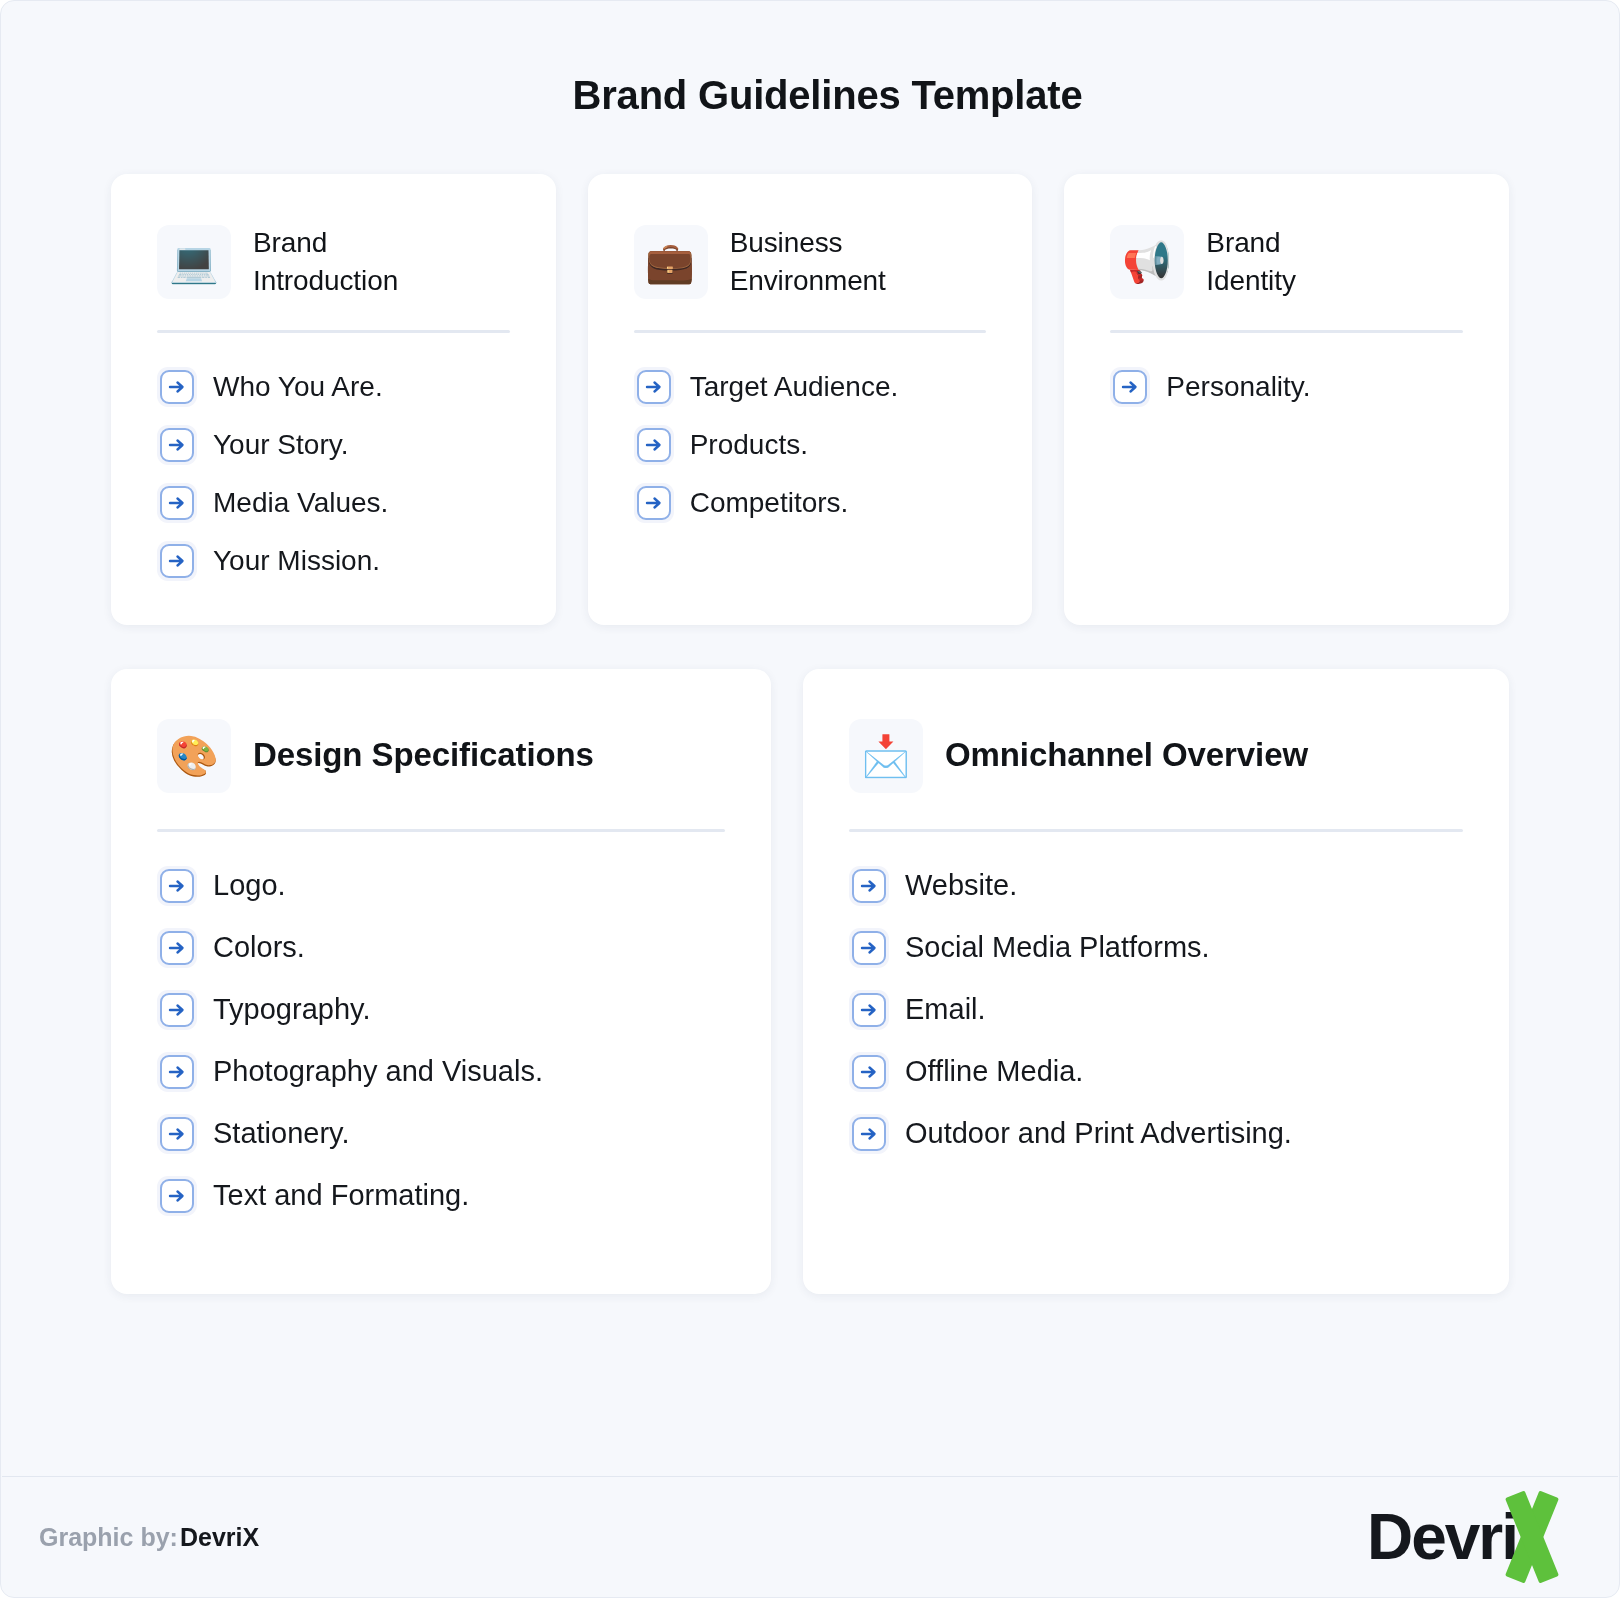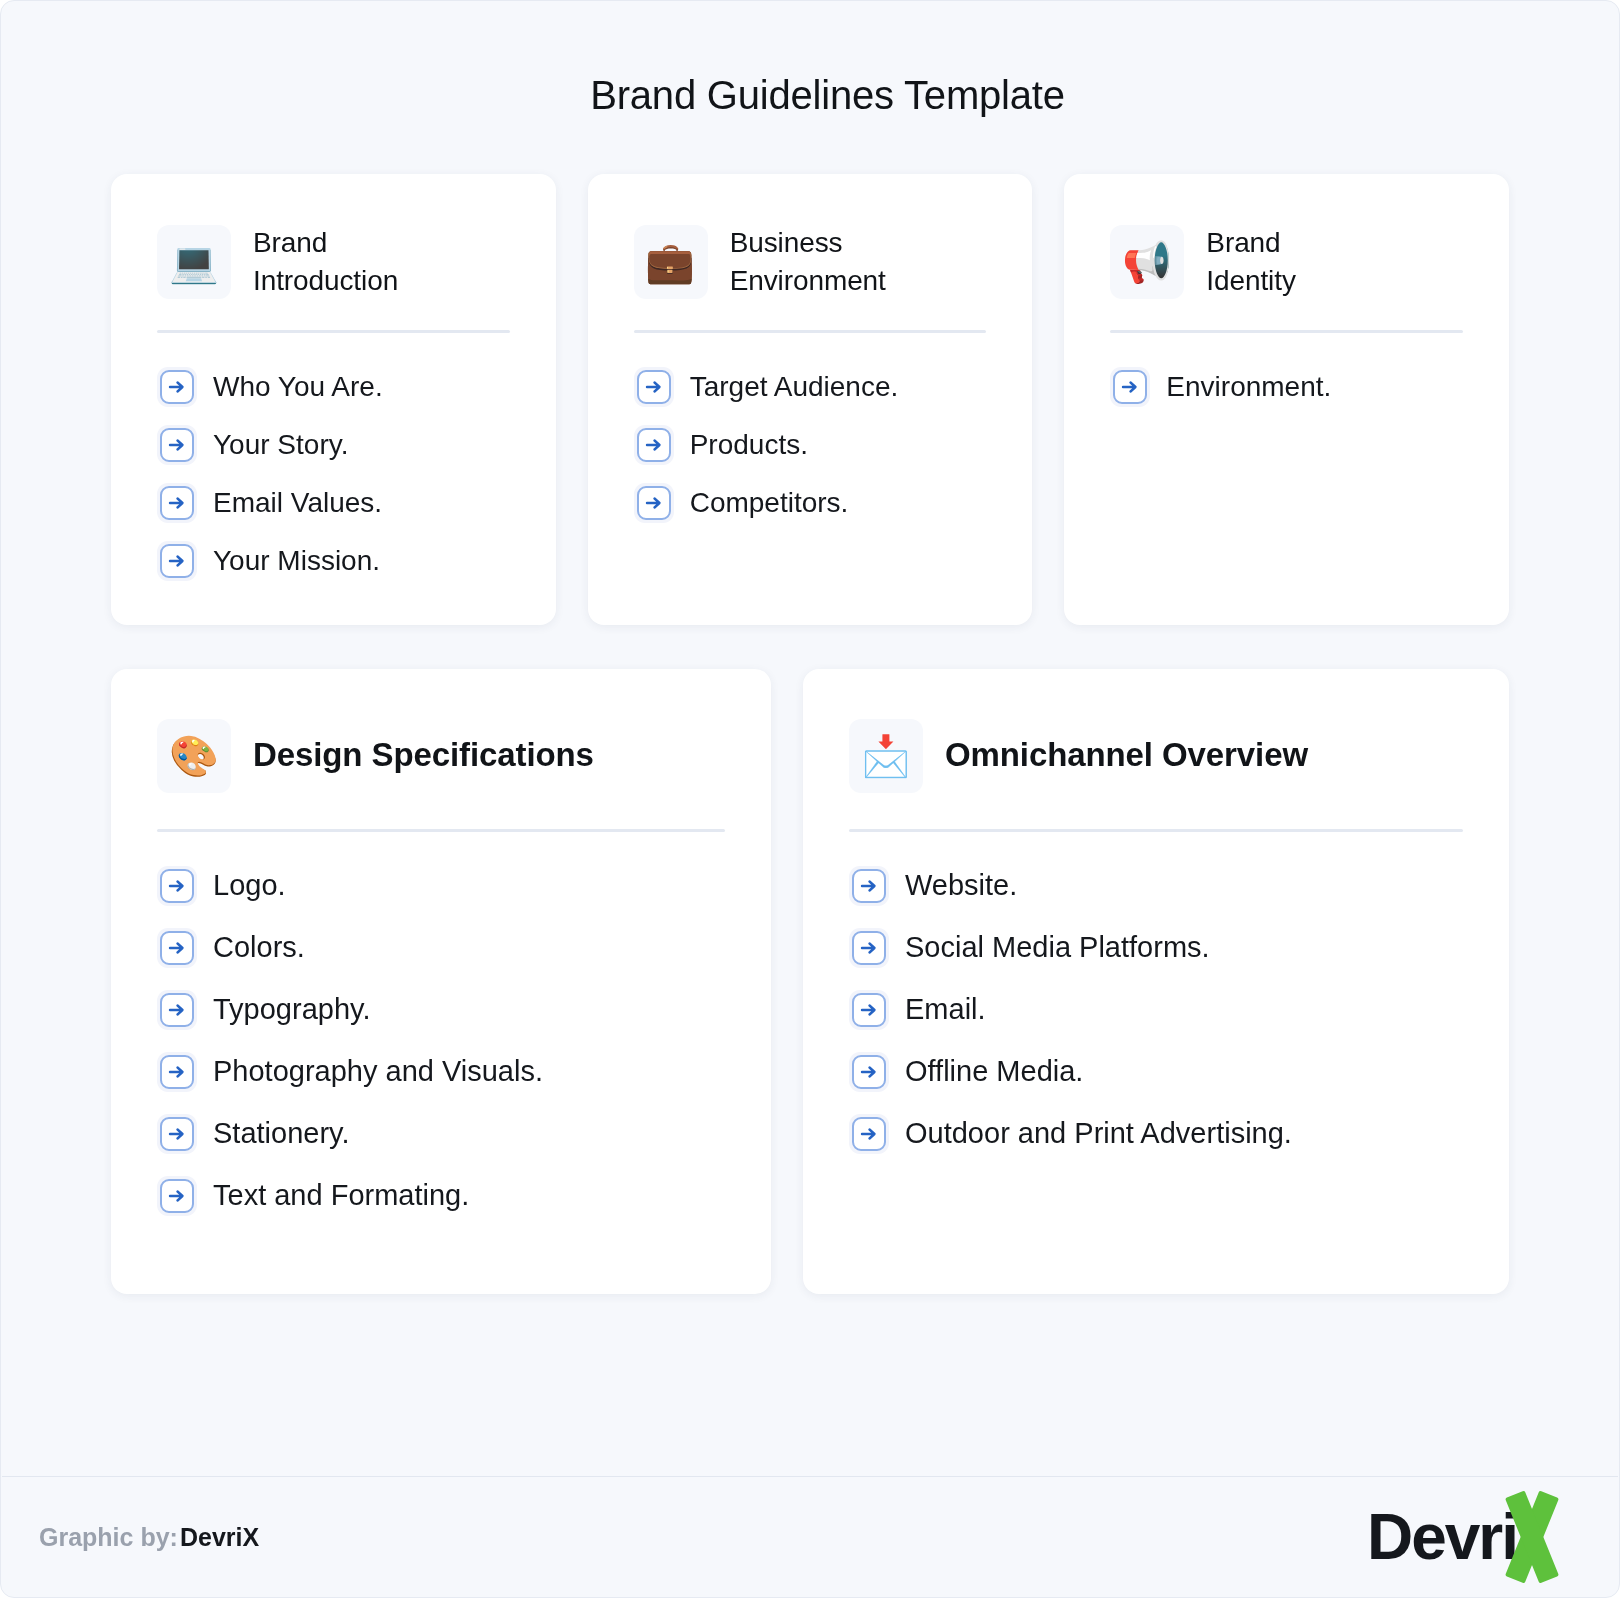--- a/index.html
+++ b/index.html
@@ -23,21 +23,21 @@
     border-radius: 14px;
     display: flex;
     flex-direction: column;
     position: relative;
   }
 
   
   .poster-title {
     text-align: center;
     font-size: 40px;
-    font-weight: normal;
+    font-weight: bold;
     color: #111418;
     letter-spacing: -0.2px;
     margin-top: 72px;
     margin-bottom: 0;
     padding-left: 35px;
   }
 
   
   .content {
     padding: 0 110px;
@@ -243,21 +243,21 @@
             <span class="item-label">Your Story.</span>
           </li>
           <li class="item">
             <span class="arrow-box">
                 <span class="arrow-inner">
                   <svg width="20" height="20" viewBox="0 0 20 20">
                     <path d="M3 10 H15 M10.5 5.5 L15.5 10 L10.5 14.5" fill="none" stroke="#2563c4" stroke-width="2.4" stroke-linecap="round" stroke-linejoin="round"></path>
                   </svg>
                 </span>
               </span>
-            <span class="item-label">Email Values.</span>
+            <span class="item-label">Media Values.</span>
           </li>
           <li class="item">
             <span class="arrow-box">
                 <span class="arrow-inner">
                   <svg width="20" height="20" viewBox="0 0 20 20">
                     <path d="M3 10 H15 M10.5 5.5 L15.5 10 L10.5 14.5" fill="none" stroke="#2563c4" stroke-width="2.4" stroke-linecap="round" stroke-linejoin="round"></path>
                   </svg>
                 </span>
               </span>
             <span class="item-label">Your Mission.</span>
@@ -319,21 +319,21 @@
         <div class="divider"></div>
         <ul class="items">
           <li class="item">
             <span class="arrow-box">
                 <span class="arrow-inner">
                   <svg width="20" height="20" viewBox="0 0 20 20">
                     <path d="M3 10 H15 M10.5 5.5 L15.5 10 L10.5 14.5" fill="none" stroke="#2563c4" stroke-width="2.4" stroke-linecap="round" stroke-linejoin="round"></path>
                   </svg>
                 </span>
               </span>
-            <span class="item-label">Environment.</span>
+            <span class="item-label">Personality.</span>
           </li>
         </ul>
       </div>
 
     </div>
 
     <div class="row row-bottom">
 
       <div class="card card-wide-left">
         <div class="card-head">

